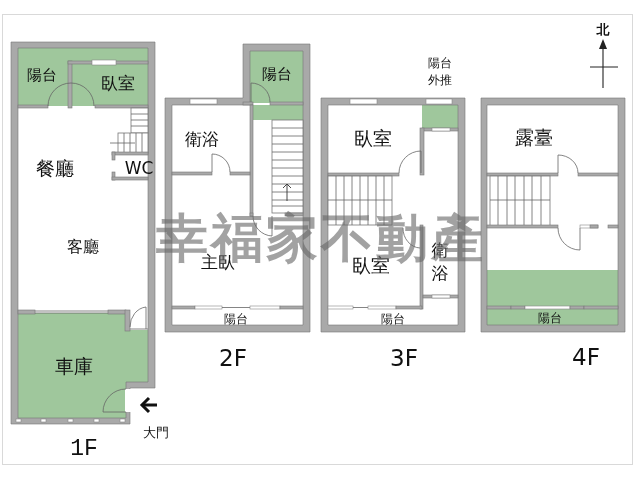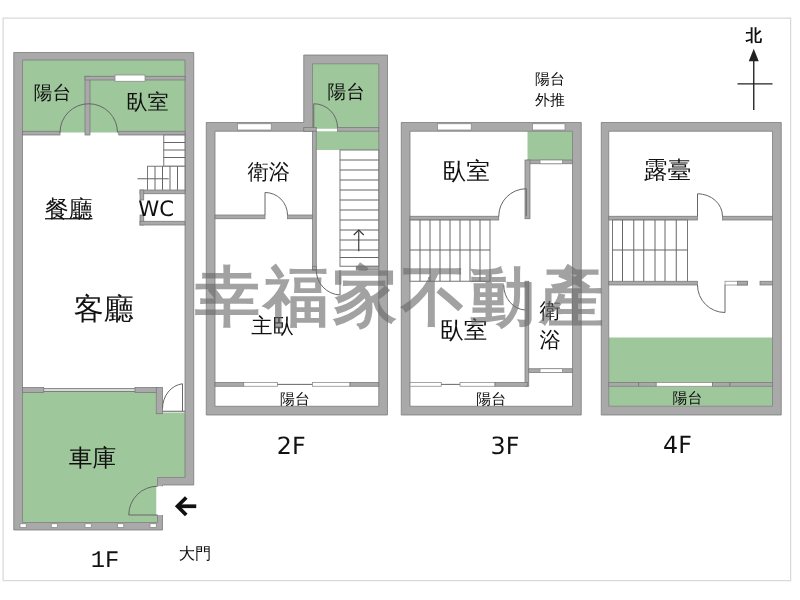--- a/index.html
+++ b/index.html
@@ -2,22 +2,22 @@
 <html><head>
 <meta charset="utf-8">
 <style>
   html,body{margin:0;padding:0;background:#ffffff;}
   #canvas{position:relative;width:640px;height:480px;overflow:hidden;background:#fff;
     font-family:"DejaVu Sans","Liberation Sans",sans-serif;color:#111;}
   .frame{position:absolute;left:2px;top:14px;width:631px;height:451px;border:1px solid #d9d9d9;box-sizing:border-box;}
   svg.plan{position:absolute;left:0;top:0;}
   .lbl{position:absolute;transform:translate(-50%,-50%);white-space:nowrap;line-height:1;color:#111;}
   .s12{font-size:12px;} .s13{font-size:13px;} .s15{font-size:15px;} .s17{font-size:17px;}
-  .s19{font-size:19px;} .s24{font-size:24px;}
-  .floor-lbl{font-size:19px;color:#111;}
+  .s19{font-size:19px;} .s24{font-size:16px;}
+  .floor-lbl{font-size:23px;color:#111;}
   .watermark{position:absolute;left:156px;top:212px;font-size:52px;font-weight:bold;letter-spacing:3px;
     color:rgba(105,105,105,0.62);line-height:1;white-space:nowrap;pointer-events:none;}
   .wall{fill:#a9a9a9;stroke:#777;stroke-width:0.6;}
   .green{fill:#9fc79c;}
   .thin{stroke:#666;stroke-width:0.8;fill:none;}
   .stair{fill:#fff;stroke:#777;stroke-width:0.8;}
   .win{fill:#fff;stroke:#888;stroke-width:0.6;}
 </style>
 </head>
 <body>
@@ -197,42 +197,42 @@
 
     <g>
       <line x1="603" y1="44" x2="603" y2="88" stroke="#222" stroke-width="1.1"></line>
       <polygon points="603,39 599,49 607,49" fill="#222"></polygon>
       <line x1="590" y1="67" x2="618" y2="67" stroke="#222" stroke-width="1"></line>
     </g>
   </svg>
 
   <div class="lbl s15" style="left:42px;top:75px;">陽台</div>
   <div class="lbl s17" style="left:118px;top:83px;">臥室</div>
-  <div class="lbl s19" style="left:55px;top:168px;text-decoration:underline;">餐廳</div>
-  <div class="lbl s17" style="left:125px;top:168px;text-align:right;">WC</div>
+  <div class="lbl s19" style="left:55px;top:168px;">餐廳</div>
+  <div class="lbl s17" style="left:139px;top:168px;text-align:right;">WC</div>
   <div class="lbl s24" style="left:83px;top:247px;">客廳</div>
   <div class="lbl s19" style="left:74px;top:368px;font-family:Liberation Mono, monospace;">車庫</div>
-  <div class="lbl s13" style="left:156px;top:444px;">大門</div>
+  <div class="lbl s13" style="left:156px;top:432px;">大門</div>
   <div class="lbl floor-lbl" style="left:84px;top:449px;font-family:Liberation Mono, monospace;">1F</div>
 
   <div class="lbl s15" style="left:277px;top:74px;">陽台</div>
-  <div class="lbl s17" style="left:215px;top:139px;">衛浴</div>
+  <div class="lbl s17" style="left:202px;top:139px;">衛浴</div>
   <div class="lbl s17" style="left:218px;top:262px;">主臥</div>
   <div class="lbl s12" style="left:236px;top:319px;">陽台</div>
   <div class="lbl floor-lbl" style="left:233px;top:358px;">2F</div>
 
   <div class="lbl s12" style="left:440px;top:63px;">陽台</div>
   <div class="lbl s12" style="left:440px;top:81px;font-family:Liberation Mono, monospace;">外推</div>
   <div class="lbl s19" style="left:373px;top:138px;">臥室</div>
   <div class="lbl s19" style="left:371px;top:265px;">臥室</div>
   <div class="lbl s17" style="left:440px;top:250px;">衛</div>
   <div class="lbl s17" style="left:440px;top:273px;">浴</div>
   <div class="lbl s12" style="left:393px;top:319px;">陽台</div>
   <div class="lbl floor-lbl" style="left:404px;top:358px;">3F</div>
 
   <div class="lbl s19" style="left:534px;top:137px;">露臺</div>
   <div class="lbl s12" style="left:550px;top:318px;">陽台</div>
-  <div class="lbl floor-lbl" style="left:542px;top:357px;">4F</div>
+  <div class="lbl floor-lbl" style="left:586px;top:357px;">4F</div>
 
   <div class="lbl s13" style="left:603px;top:29px;font-weight:bold;">北</div>
 
   <div class="watermark">幸福家不動產</div>
 </div>
 
 </body></html>

